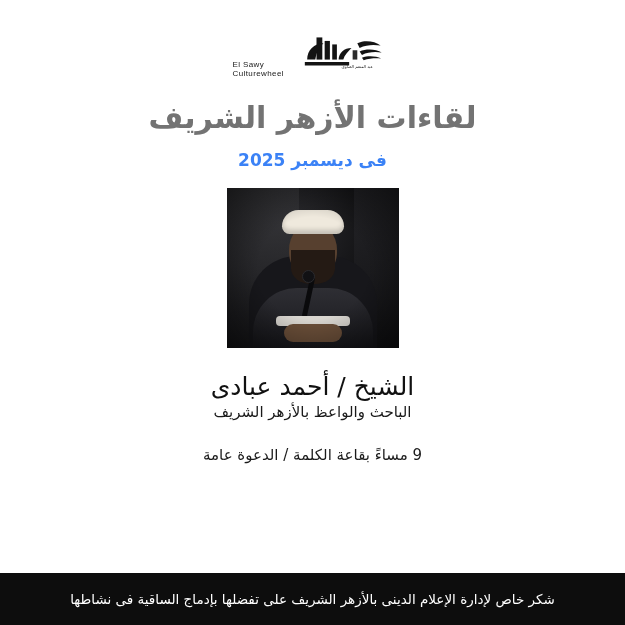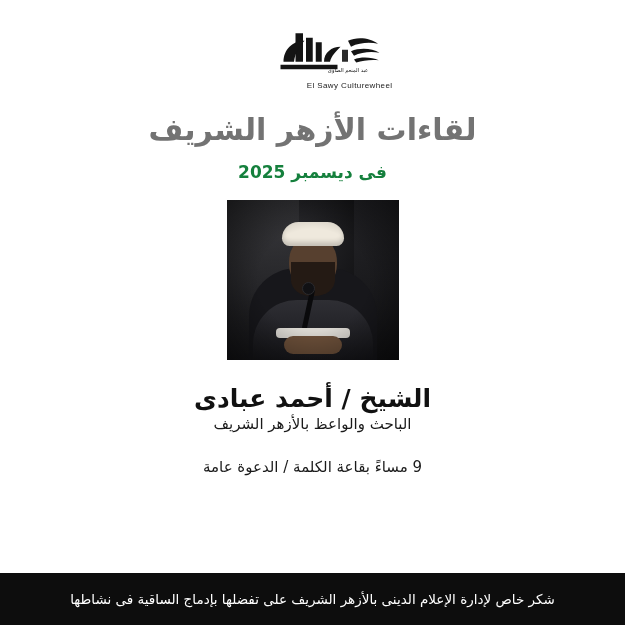--- a/index.html
+++ b/index.html
@@ -19,22 +19,22 @@
     height: 625px;
     background: #ffffff;
     display: flex;
     flex-direction: column;
     align-items: center;
   }
   
   .logo-block {
     margin-top: 26px;
     display: flex;
-    flex-direction: column;
-    align-items: flex-start;
+    flex-direction: row;
+    align-items: flex-end;
     width: 160px;
   }
   .logo-mark {
     width: 120px;
     height: 52px;
     display: block;
   }
   .logo-sub {
     font-size: 8px;
     letter-spacing: 0.4px;
@@ -50,21 +50,21 @@
     font-weight: bold;
     color: #737373;
     text-align: center;
     line-height: 1.2;
     direction: rtl;
   }
   .sub-title {
     margin-top: 14px;
     font-size: 17px;
     font-weight: bold;
-    color: #15803d;
+    color: #3b82f6;
     text-align: center;
     direction: rtl;
   }
   
   .photo-frame {
     margin-top: 18px;
     width: 172px;
     height: 160px;
     background: #0d0d0f;
     position: relative;
@@ -197,21 +197,21 @@
   }
   .ph-vignette {
     position: absolute;
     inset: 0;
     background: radial-gradient(ellipse at center, rgba(0,0,0,0) 45%, rgba(0,0,0,0.55) 100%);
   }
   
   .speaker-name {
     margin-top: 24px;
     font-size: 25px;
-    font-weight: bold;
+    font-weight: normal;
     color: #111111;
     text-align: center;
     direction: rtl;
   }
   .speaker-line {
     font-size: 15px;
     color: #1a1a1a;
     text-align: center;
     direction: rtl;
     line-height: 1.55;

